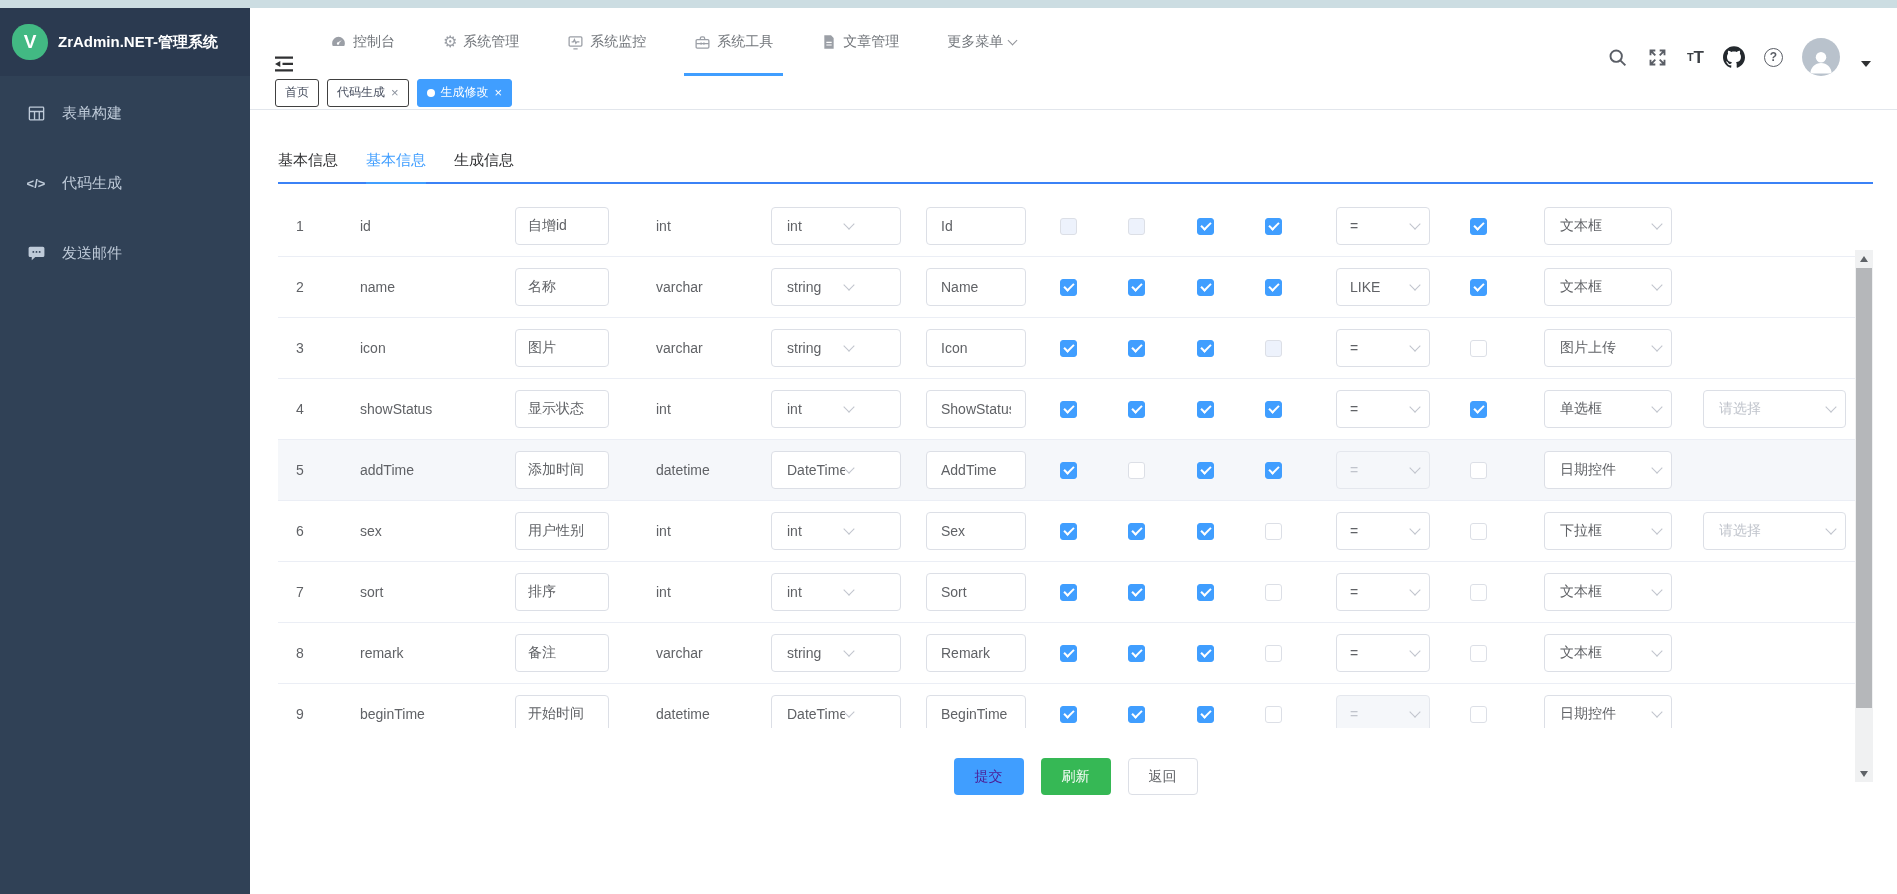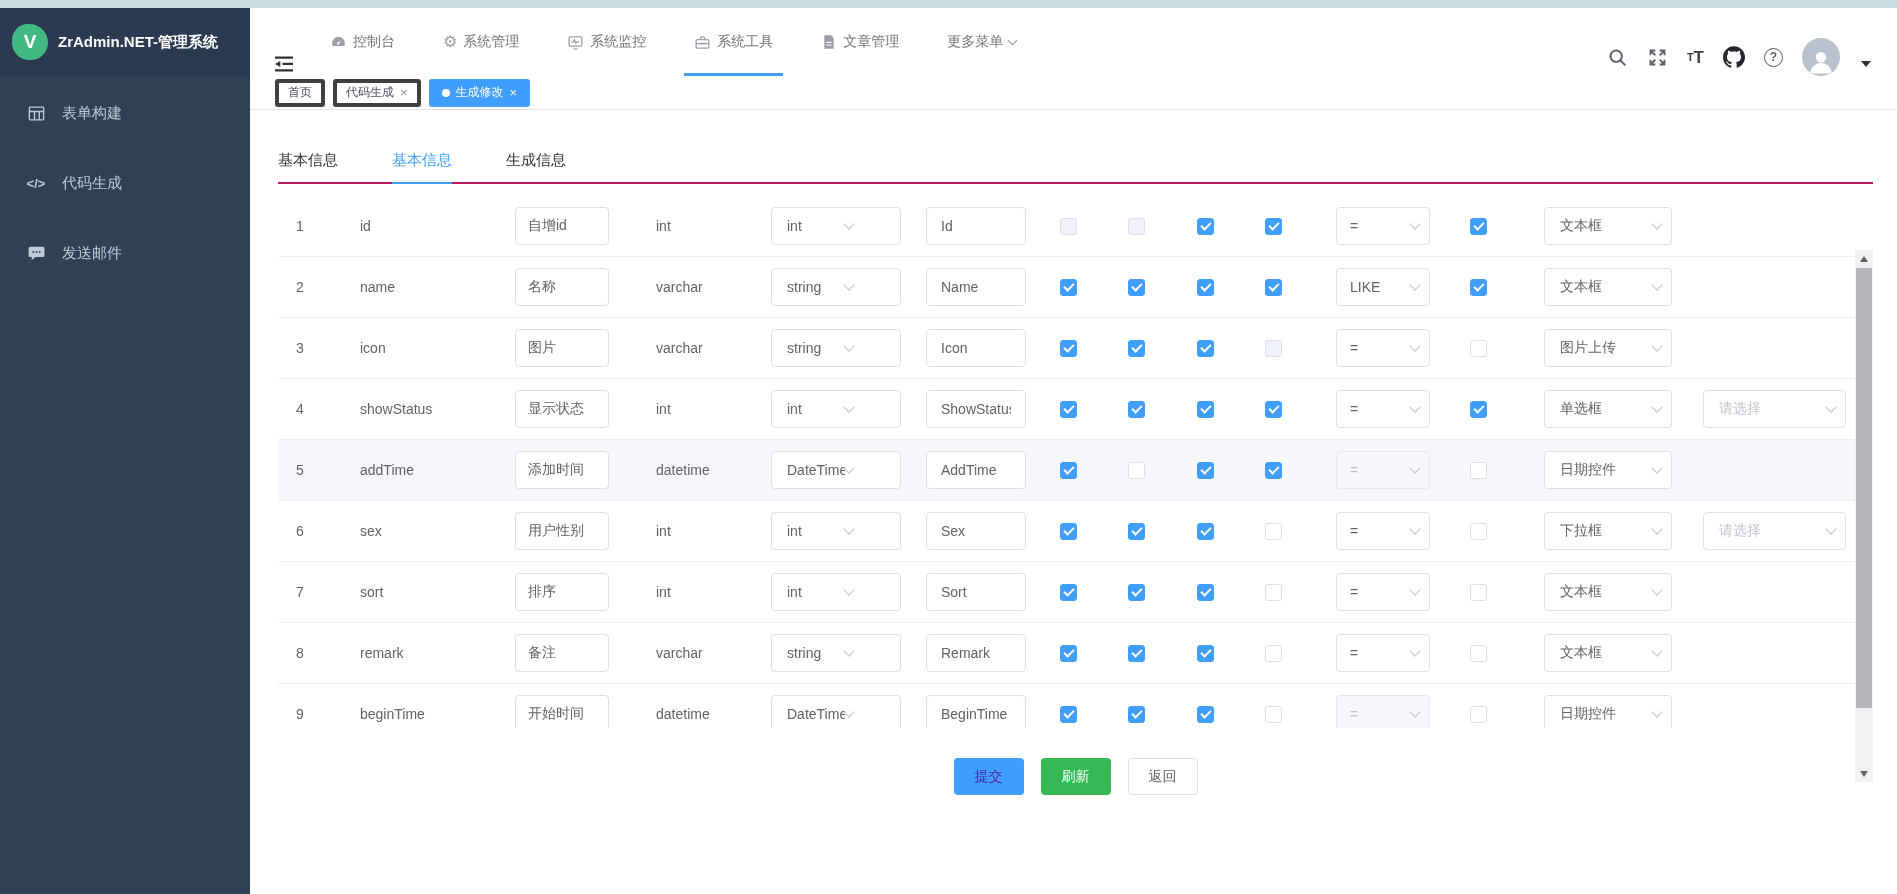--- a/index.html
+++ b/index.html
@@ -44,30 +44,30 @@
   .help-icon { width:19px; height:19px; border:1.7px solid #5a5e66; border-radius:50%;
     display:flex; align-items:center; justify-content:center; font-size:12px; font-weight:bold; color:#5a5e66; }
   .avatar { width:38px; height:38px; border-radius:50%; background:#b9c2cc; overflow:hidden;
     display:flex; align-items:flex-end; justify-content:center; cursor:pointer; }
   .avatar-caret { width:0; height:0; border-left:5px solid transparent; border-right:5px solid transparent;
     border-top:6px solid #303133; margin:14px 0 0 2px; }
 
   
   .tags-bar { height:34px; display:flex; align-items:center; gap:8px; padding-left:25px;
     border-bottom:1px solid #e2e6ec; background:#fff; }
-  .tag { height:28px; display:flex; align-items:center; padding:0 9px; border:4px solid #404040;
+  .tag { height:28px; display:flex; align-items:center; padding:0 9px; border:1px solid #404040;
     border-radius:3px; font-size:12px; color:#495060; background:#fff; cursor:pointer; white-space:nowrap; }
   .tag .tag-close { margin-left:6px; font-size:13px; color:#8a919c; }
   .tag.active { background:#409eff; border-color:#409eff; color:#fff; }
   .tag.active .tag-close { color:#fff; }
   .tag-dot { width:8px; height:8px; border-radius:50%; background:#fff; margin-right:6px; }
 
   
   .content { padding:30px 24px 0 28px; flex:1; position:relative; }
-  .tabs { display:flex; gap:54px; border-bottom:2px solid #be185d;text-align:right; }
+  .tabs { display:flex; gap:28px; border-bottom:2px solid #3b82f6;text-align:right; }
   .tab { height:44px; line-height:40px; font-size:15px; color:#303133; cursor:pointer;
     border-bottom:2px solid transparent; margin-bottom:-2px; }
   .tab.active { color:#409eff; border-bottom-color:#409eff; }
 
   .table-wrap { margin-top:12px; position:relative; }
   .grid { display:grid;
     grid-template-columns:64px 160px 136px 120px 155px 134px 68px 69px 68px 71px 134px 74px 159px 1fr;
     align-items:center; }
   .thead { height:54px; border-bottom:1px solid #ebeef5; }
   .th { padding-left:18px; font-size:14px; font-weight:bold; color:#909399; white-space:nowrap; }

